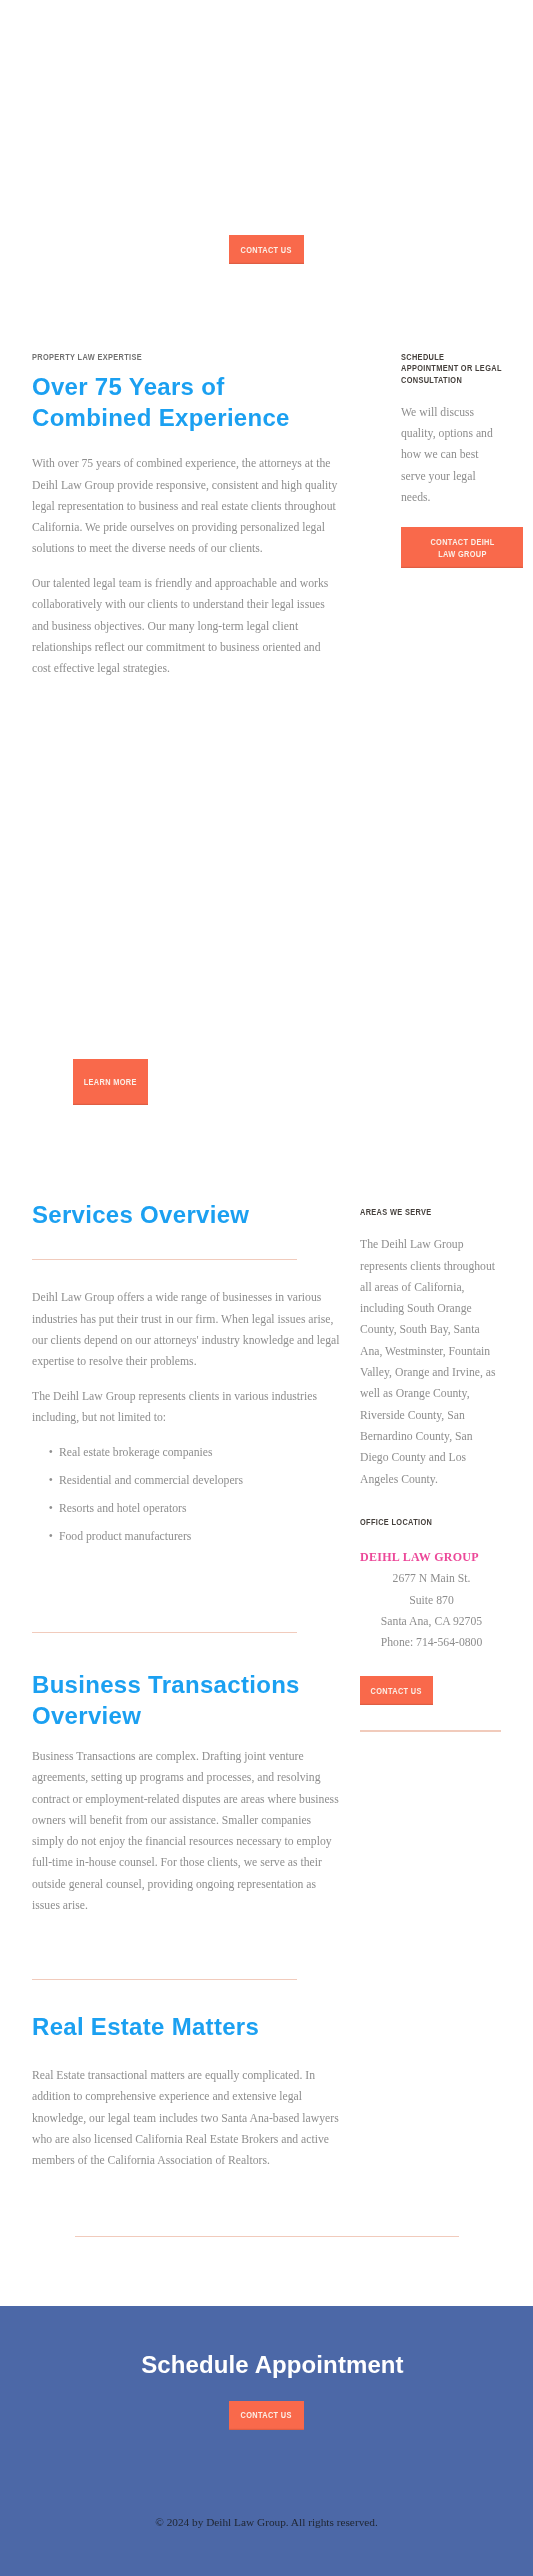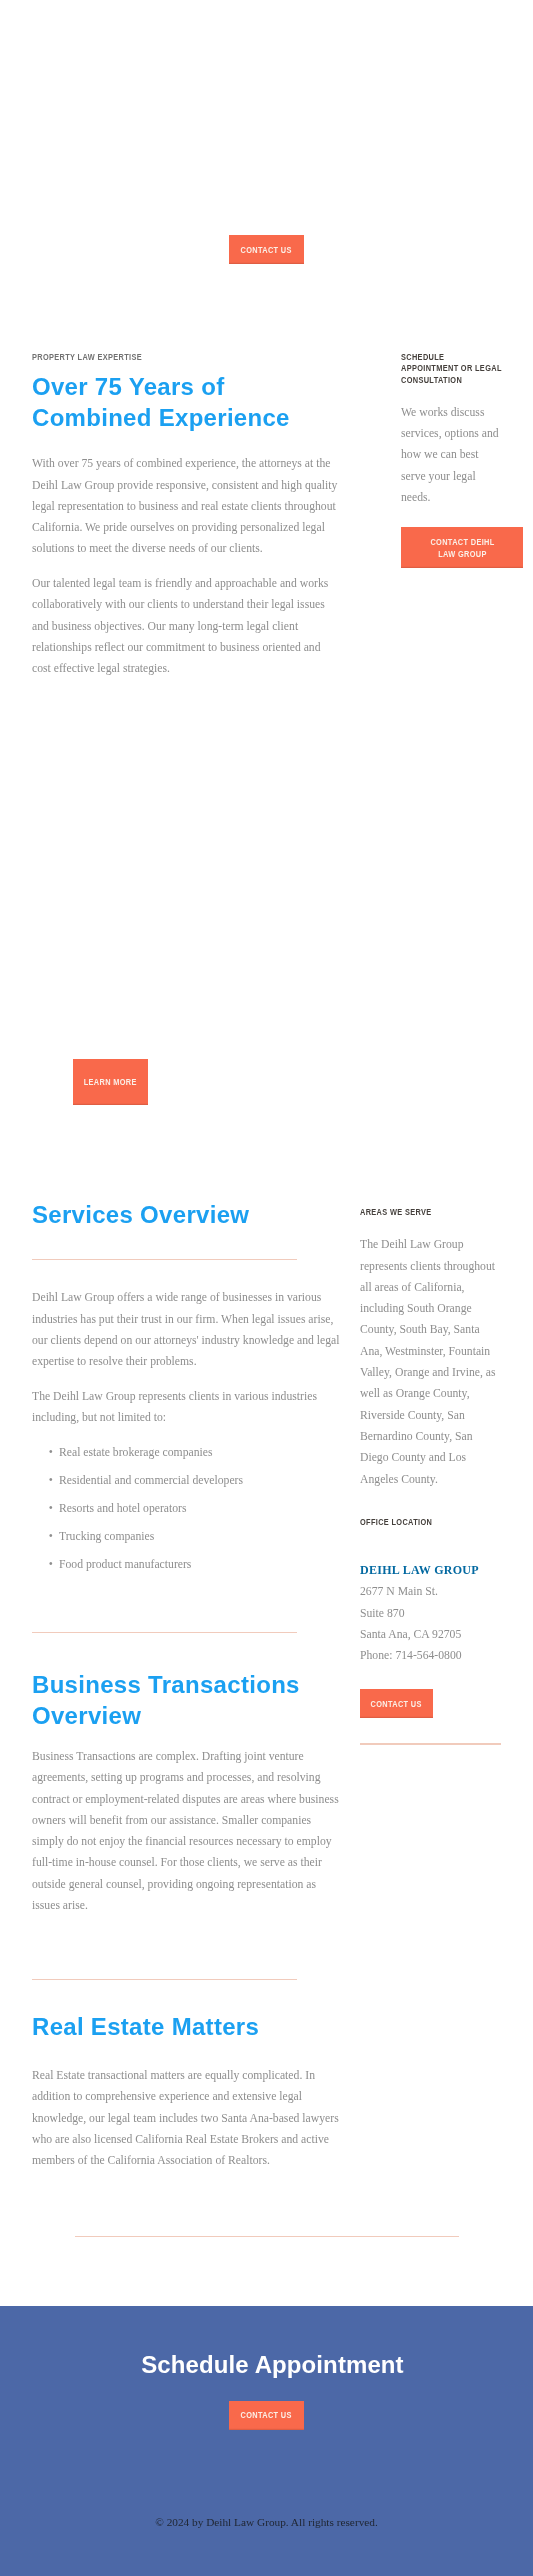--- a/index.html
+++ b/index.html
@@ -91,26 +91,26 @@
     position:absolute;
     left:16.7px; top:0;
     color:#8E8E8E;
   }
 
   #sec2-right { padding-top:8px; }
   #sec2-right .serif-p { margin-top:16px; }
   #sec2-right .label + .serif-p { margin-top:16px; }
   .office-label { margin-top:27px; }
   .office-name {
-    margin-top:32px;
+    margin-top:19px;
     font:700 12px/21.3px "Liberation Serif", serif;
-    color:#0369a1;
+    color:#ec4899;
     letter-spacing:0.3px;
   }
-  .office-line { font:11.7px/21.3px "Liberation Serif", serif; color:#8E8E8E; }
+  .office-line { font:11.7px/21.3px "Liberation Serif", serif; color:#8E8E8E;text-align:center; }
   #office-btn { margin-top:22.7px; width:73px; height:29px; }
   #sec2-right .rule { margin-top:25px; width:141px; }
 
   #sec3 .heading { margin-top:36px; }
   #sec3 .serif-p { margin-top:14.7px; }
   #sec4 .heading { margin-top:31px; }
   #sec4 .serif-p { margin-top:22.7px; }
 
   
   #footer {
@@ -144,40 +144,39 @@
 
   <div class="abs" id="sec1-left">
     <div class="label label--light">PROPERTY LAW EXPERTISE</div>
     <h2 class="heading">Over 75 Years of Combined Experience</h2>
     <p class="serif-p">With over 75 years of combined experience, the attorneys at the Deihl Law Group provide responsive, consistent and high quality legal representation to business and real estate clients throughout California. We pride ourselves on providing personalized legal solutions to meet the diverse needs of our clients.</p>
     <p class="serif-p">Our talented legal team is friendly and approachable and works collaboratively with our clients to understand their legal issues and business objectives. Our many long-term legal client relationships reflect our commitment to business oriented and cost effective legal strategies.</p>
   </div>
 
   <div class="abs" id="sec1-right">
     <div class="label">SCHEDULE APPOINTMENT OR LEGAL CONSULTATION</div>
-    <p class="serif-p">We works discuss services, options and how we can best serve your legal needs.</p>
+    <p class="serif-p">We will discuss quality, options and how we can best serve your legal needs.</p>
     <button class="btn">
       <span>CONTACT DEIHL LAW GROUP</span>
     </button>
   </div>
 
   <button class="btn abs" id="learn-more">
     <span>LEARN MORE</span>
   </button>
 
   <div class="abs" id="sec2-left">
     <h2 class="heading">Services Overview</h2>
     <div class="rule"></div>
     <p class="serif-p">Deihl Law Group offers a wide range of businesses in various industries has put their trust in our firm. When legal issues arise, our clients depend on our attorneys' industry knowledge and legal expertise to resolve their problems.</p>
     <p class="serif-p">The Deihl Law Group represents clients in various industries including, but not limited to:</p>
     <ul class="bullet-list">
       <li>Real estate brokerage companies</li>
       <li>Residential and commercial developers</li>
       <li>Resorts and hotel operators</li>
-      <li>Trucking companies</li>
       <li>Food product manufacturers</li>
     </ul>
   </div>
 
   <div class="abs" id="sec2-right">
     <div class="label">AREAS WE SERVE</div>
     <p class="serif-p">The Deihl Law Group represents clients throughout all areas of California, including South Orange County, South Bay, Santa Ana, Westminster, Fountain Valley, Orange and Irvine, as well as Orange County, Riverside County, San Bernardino County, San Diego County and Los Angeles County.</p>
     <div class="label office-label">OFFICE LOCATION</div>
     <div class="office-name">DEIHL LAW GROUP</div>
     <div class="office-line">2677 N Main St.</div>

